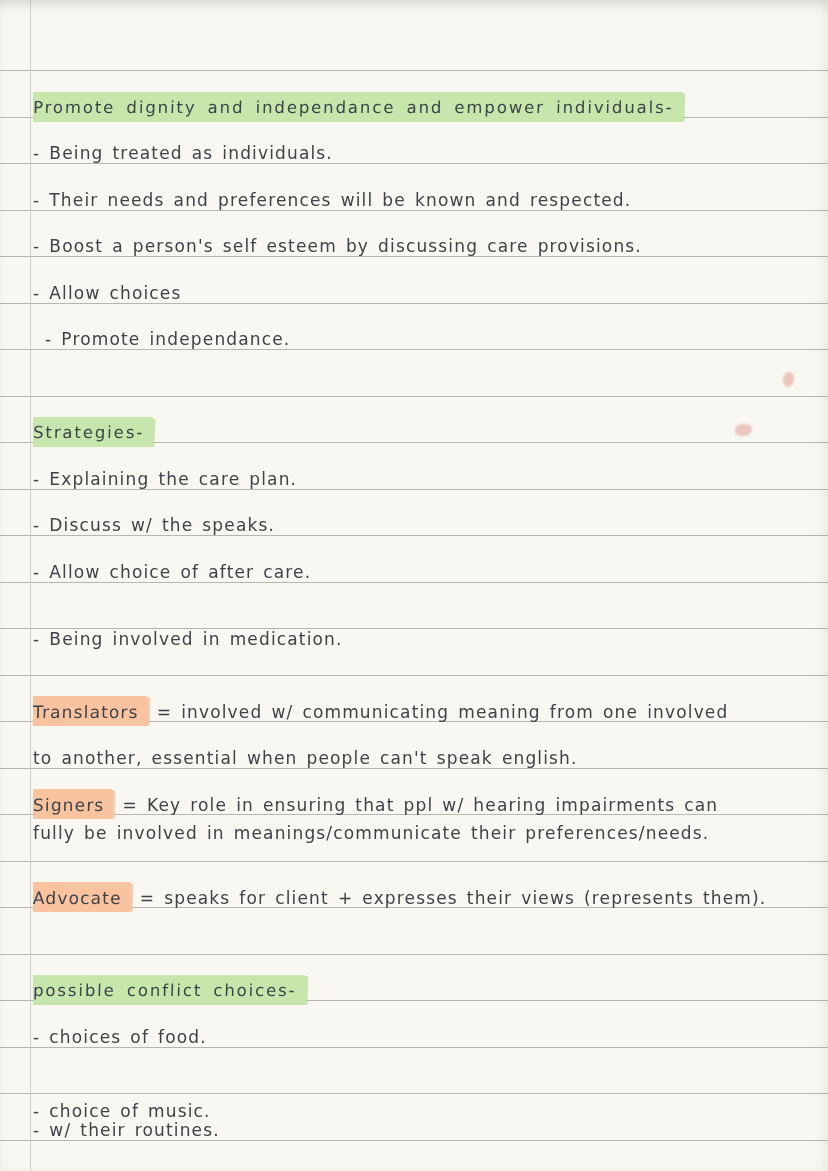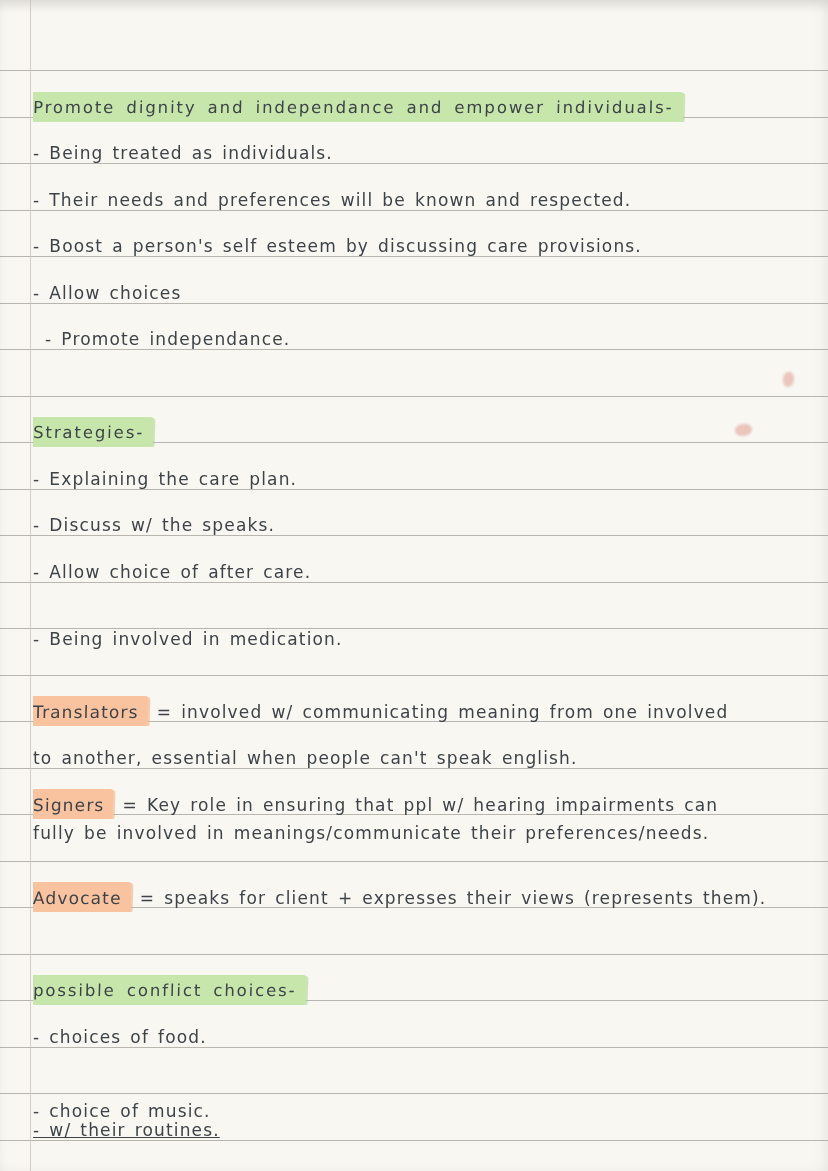--- a/index.html
+++ b/index.html
@@ -104,17 +104,17 @@
       <div class="note-line" style="top: 556.5px;"><span>- Allow choice of after care.</span></div>
       <div class="note-line" style="top: 603px; margin-top: 21px;"><span>- Being involved in medication.</span></div>
       <div class="note-line" style="top: 696px;"><span class="hl hl-orange">Translators</span> <span>= involved w/ communicating meaning from one involved</span></div>
       <div class="note-line" style="top: 742.5px;"><span>to another, essential when people can't speak english.</span></div>
       <div class="note-line" style="top: 789px;"><span class="hl hl-orange">Signers</span> <span>= Key role in ensuring that ppl w/ hearing impairments can</span></div>
       <div class="note-line" style="top: 818px;"><span>fully be involved in meanings/communicate their preferences/needs.</span></div>
       <div class="note-line" style="top: 882px;"><span class="hl hl-orange">Advocate</span> <span>= speaks for client + expresses their views (represents them).</span></div>
       <div class="note-line heading-line" style="top: 975px;"><span class="hl hl-green">possible conflict choices-</span></div>
       <div class="note-line" style="top: 1021.5px;"><span>- choices of food.</span></div>
       <div class="note-line" style="top: 1096px;"><span>- choice of music.</span></div>
-      <div class="note-line" style="top: 1114.5px; text-decoration: underline;"><span>- w/ their routines.</span></div>
+      <div class="note-line" style="top: 1114.5px;"><span>- w/ their routines.</span></div>
     </div>
   <div class="smudge s1"></div>
   <div class="smudge s2"></div>
 </div>
 
 </body></html>

